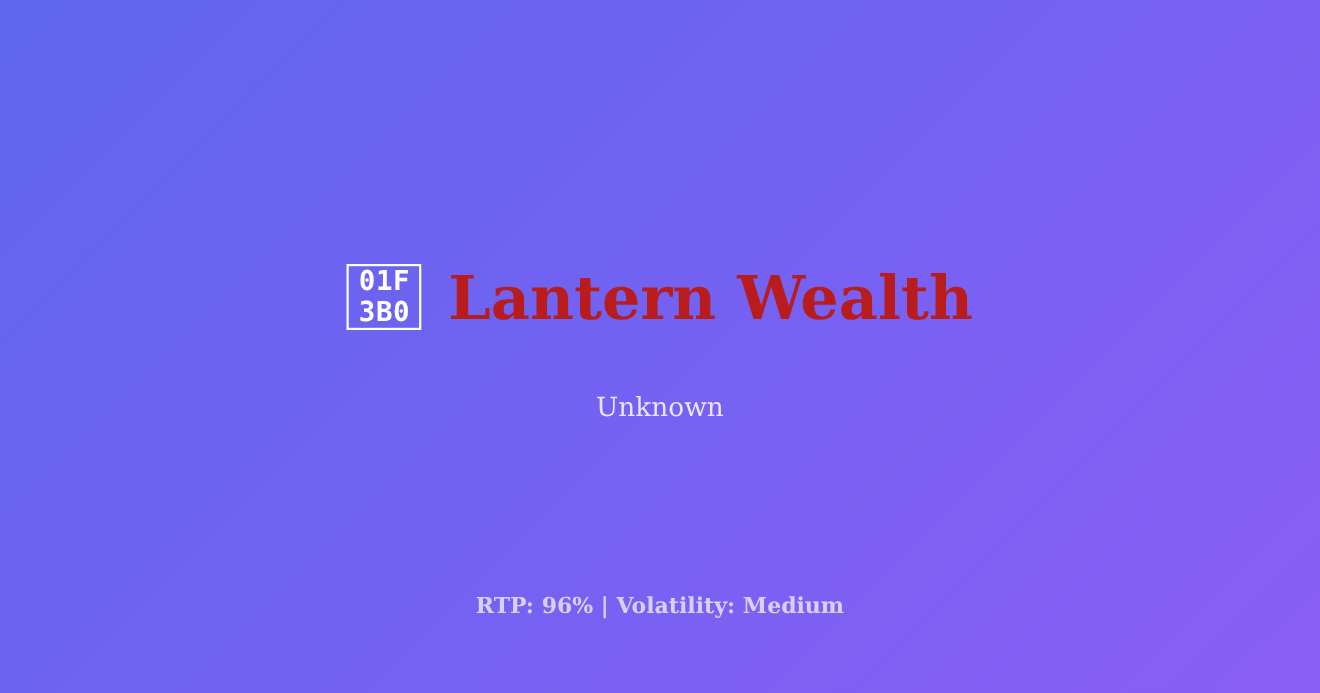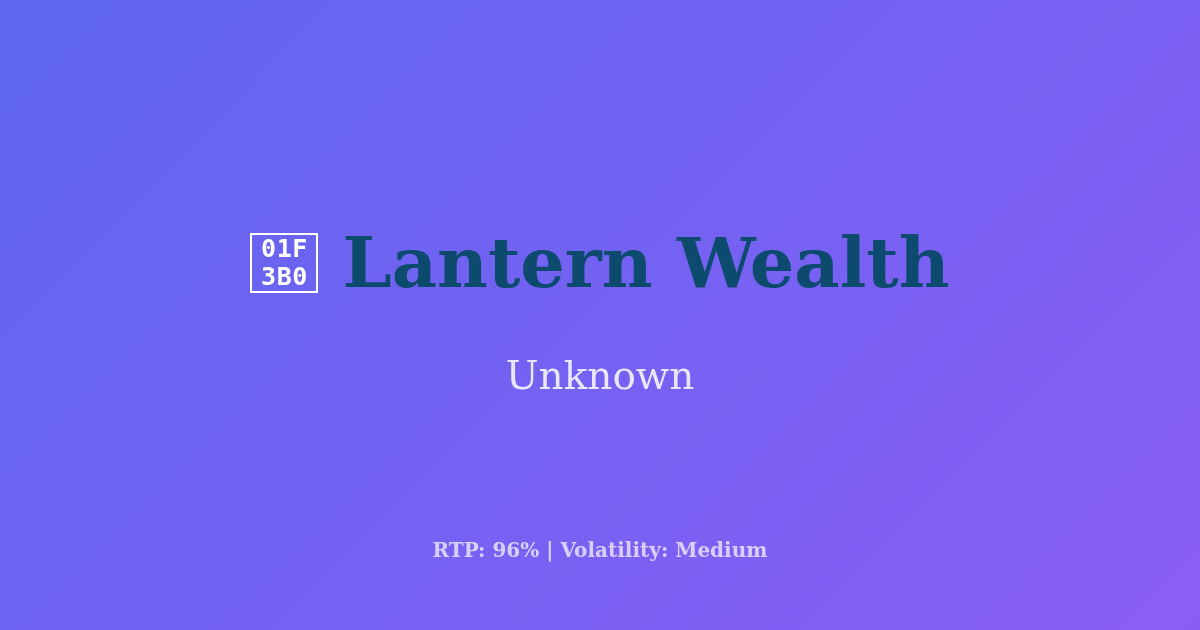--- a/index.html
+++ b/index.html
@@ -54,33 +54,33 @@
   }
   .tofu-glyph .tofu-line {
     font-size: 25px;
     font-weight: 700;
     line-height: 28px;
   }
 
   .page-title {
     font-family: "DejaVu Serif", "Liberation Serif", serif;
     font-weight: 700;
-    font-size: 70px;
+    font-size: 55px;
     line-height: 1;
-    color: #0c4a6e;
+    color: #b91c1c;
     white-space: nowrap;
     letter-spacing: 0px;
   }
 
   
   .subtitle {
     margin-top: 58px;
     font-family: "DejaVu Serif", "Liberation Serif", serif;
     font-weight: 400;
-    font-size: 39px;
+    font-size: 24px;
     line-height: 1;
     color: rgba(255, 255, 255, 0.84);
     white-space: nowrap;
   }
 
   
   .meta-footer {
     position: absolute;
     left: 0;
     right: 0;

